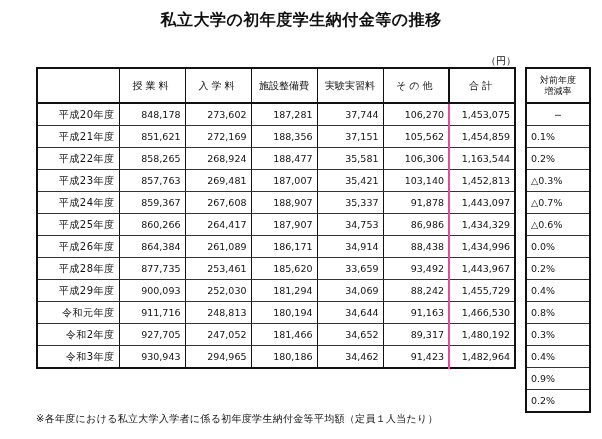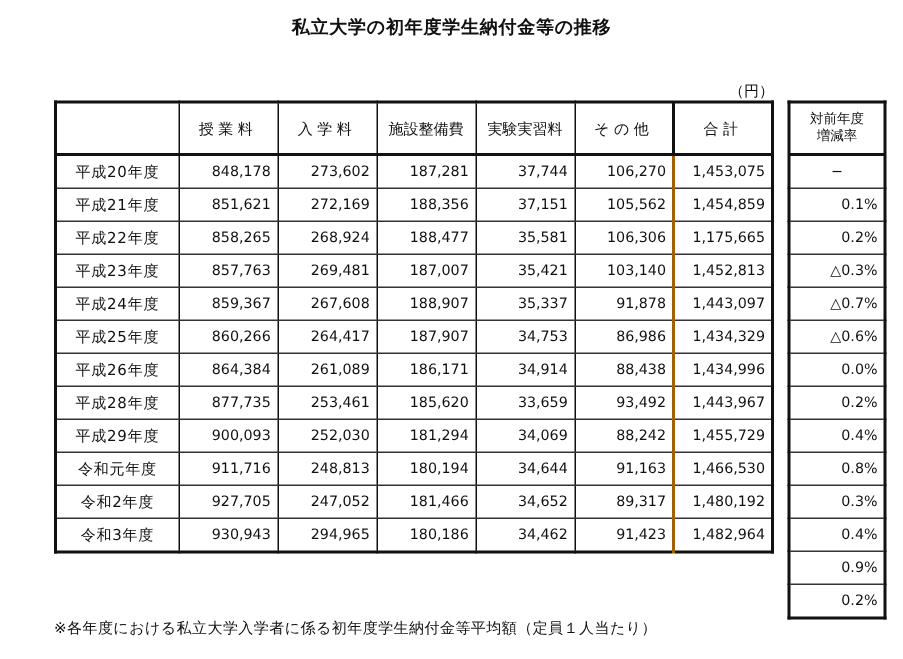--- a/index.html
+++ b/index.html
@@ -2,37 +2,37 @@
 <html><head>
 <meta charset="utf-8">
 <style>
   html, body { margin: 0; padding: 0; background: #ffffff; }
   body {
     width: 602px; height: 439px; position: relative; overflow: hidden;
     font-family: "DejaVu Sans", "Liberation Sans", sans-serif; color: #111;
   }
   .title {
     position: absolute; left: 0; width: 602px; top: 10px; text-align: center;
-    font-size: 12px; font-weight: bold; letter-spacing: 0.5px;
+    font-size: 16px; font-weight: bold; letter-spacing: 0.5px;
   }
   .unit {
     position: absolute; left: 486px; top: 54px; font-size: 10px;
   }
   table { border-collapse: collapse; position: absolute; table-layout: fixed; }
   td, th { font-size: 9.5px; padding: 0 4px; height: 21px; white-space: nowrap; }
   #main { left: 36px; top: 67px; width: 478px; border: 2px solid #111; }
   #main th { font-weight: normal; height: 33px; border: 1px solid #111; border-bottom: 2px solid #111; text-align: center; letter-spacing: 3px; font-size: 10px; }
   #main th.tight { letter-spacing: 0; }
   #main td { border-left: 1px solid #111; border-right: 1px solid #111; border-bottom: 1px solid #333; text-align: right; }
-  #main td.year { text-align: center; letter-spacing: 0.5px; font-size: 10px; }
-  #main td.total { border-left: 2px solid #a16207; }
+  #main td.year { text-align: right; letter-spacing: 0.5px; font-size: 10px; }
+  #main td.total { border-left: 2px solid #ec4899; }
   #main th.total { border-left: 2px solid #111; text-align: center; }
   #rate { left: 525px; top: 67px; width: 66px; border: 2px solid #111; }
   #rate th { font-weight: normal; height: 33px; border-bottom: 2px solid #111; font-size: 9px; line-height: 11px; text-align: center; }
-  #rate td { border-bottom: 1px solid #333; text-align: right; }
+  #rate td { border-bottom: 1px solid #333; text-align: left; }
   #rate td.dash { text-align: center; }
   .footnote {
     position: absolute; left: 36px; top: 412px; font-size: 10px; letter-spacing: 0.3px;
   }
 </style>
 </head>
 <body>
 
 <div class="title">私立大学の初年度学生納付金等の推移</div>
 <div class="unit">（円）</div>
@@ -77,21 +77,21 @@
         <td>105,562</td>
         <td class="total">1,454,859</td>
       </tr>
       <tr>
         <td class="year">平成22年度</td>
         <td>858,265</td>
         <td>268,924</td>
         <td>188,477</td>
         <td>35,581</td>
         <td>106,306</td>
-        <td class="total">1,175,665</td>
+        <td class="total">1,163,544</td>
       </tr>
       <tr>
         <td class="year">平成23年度</td>
         <td>857,763</td>
         <td>269,481</td>
         <td>187,007</td>
         <td>35,421</td>
         <td>103,140</td>
         <td class="total">1,452,813</td>
       </tr>

